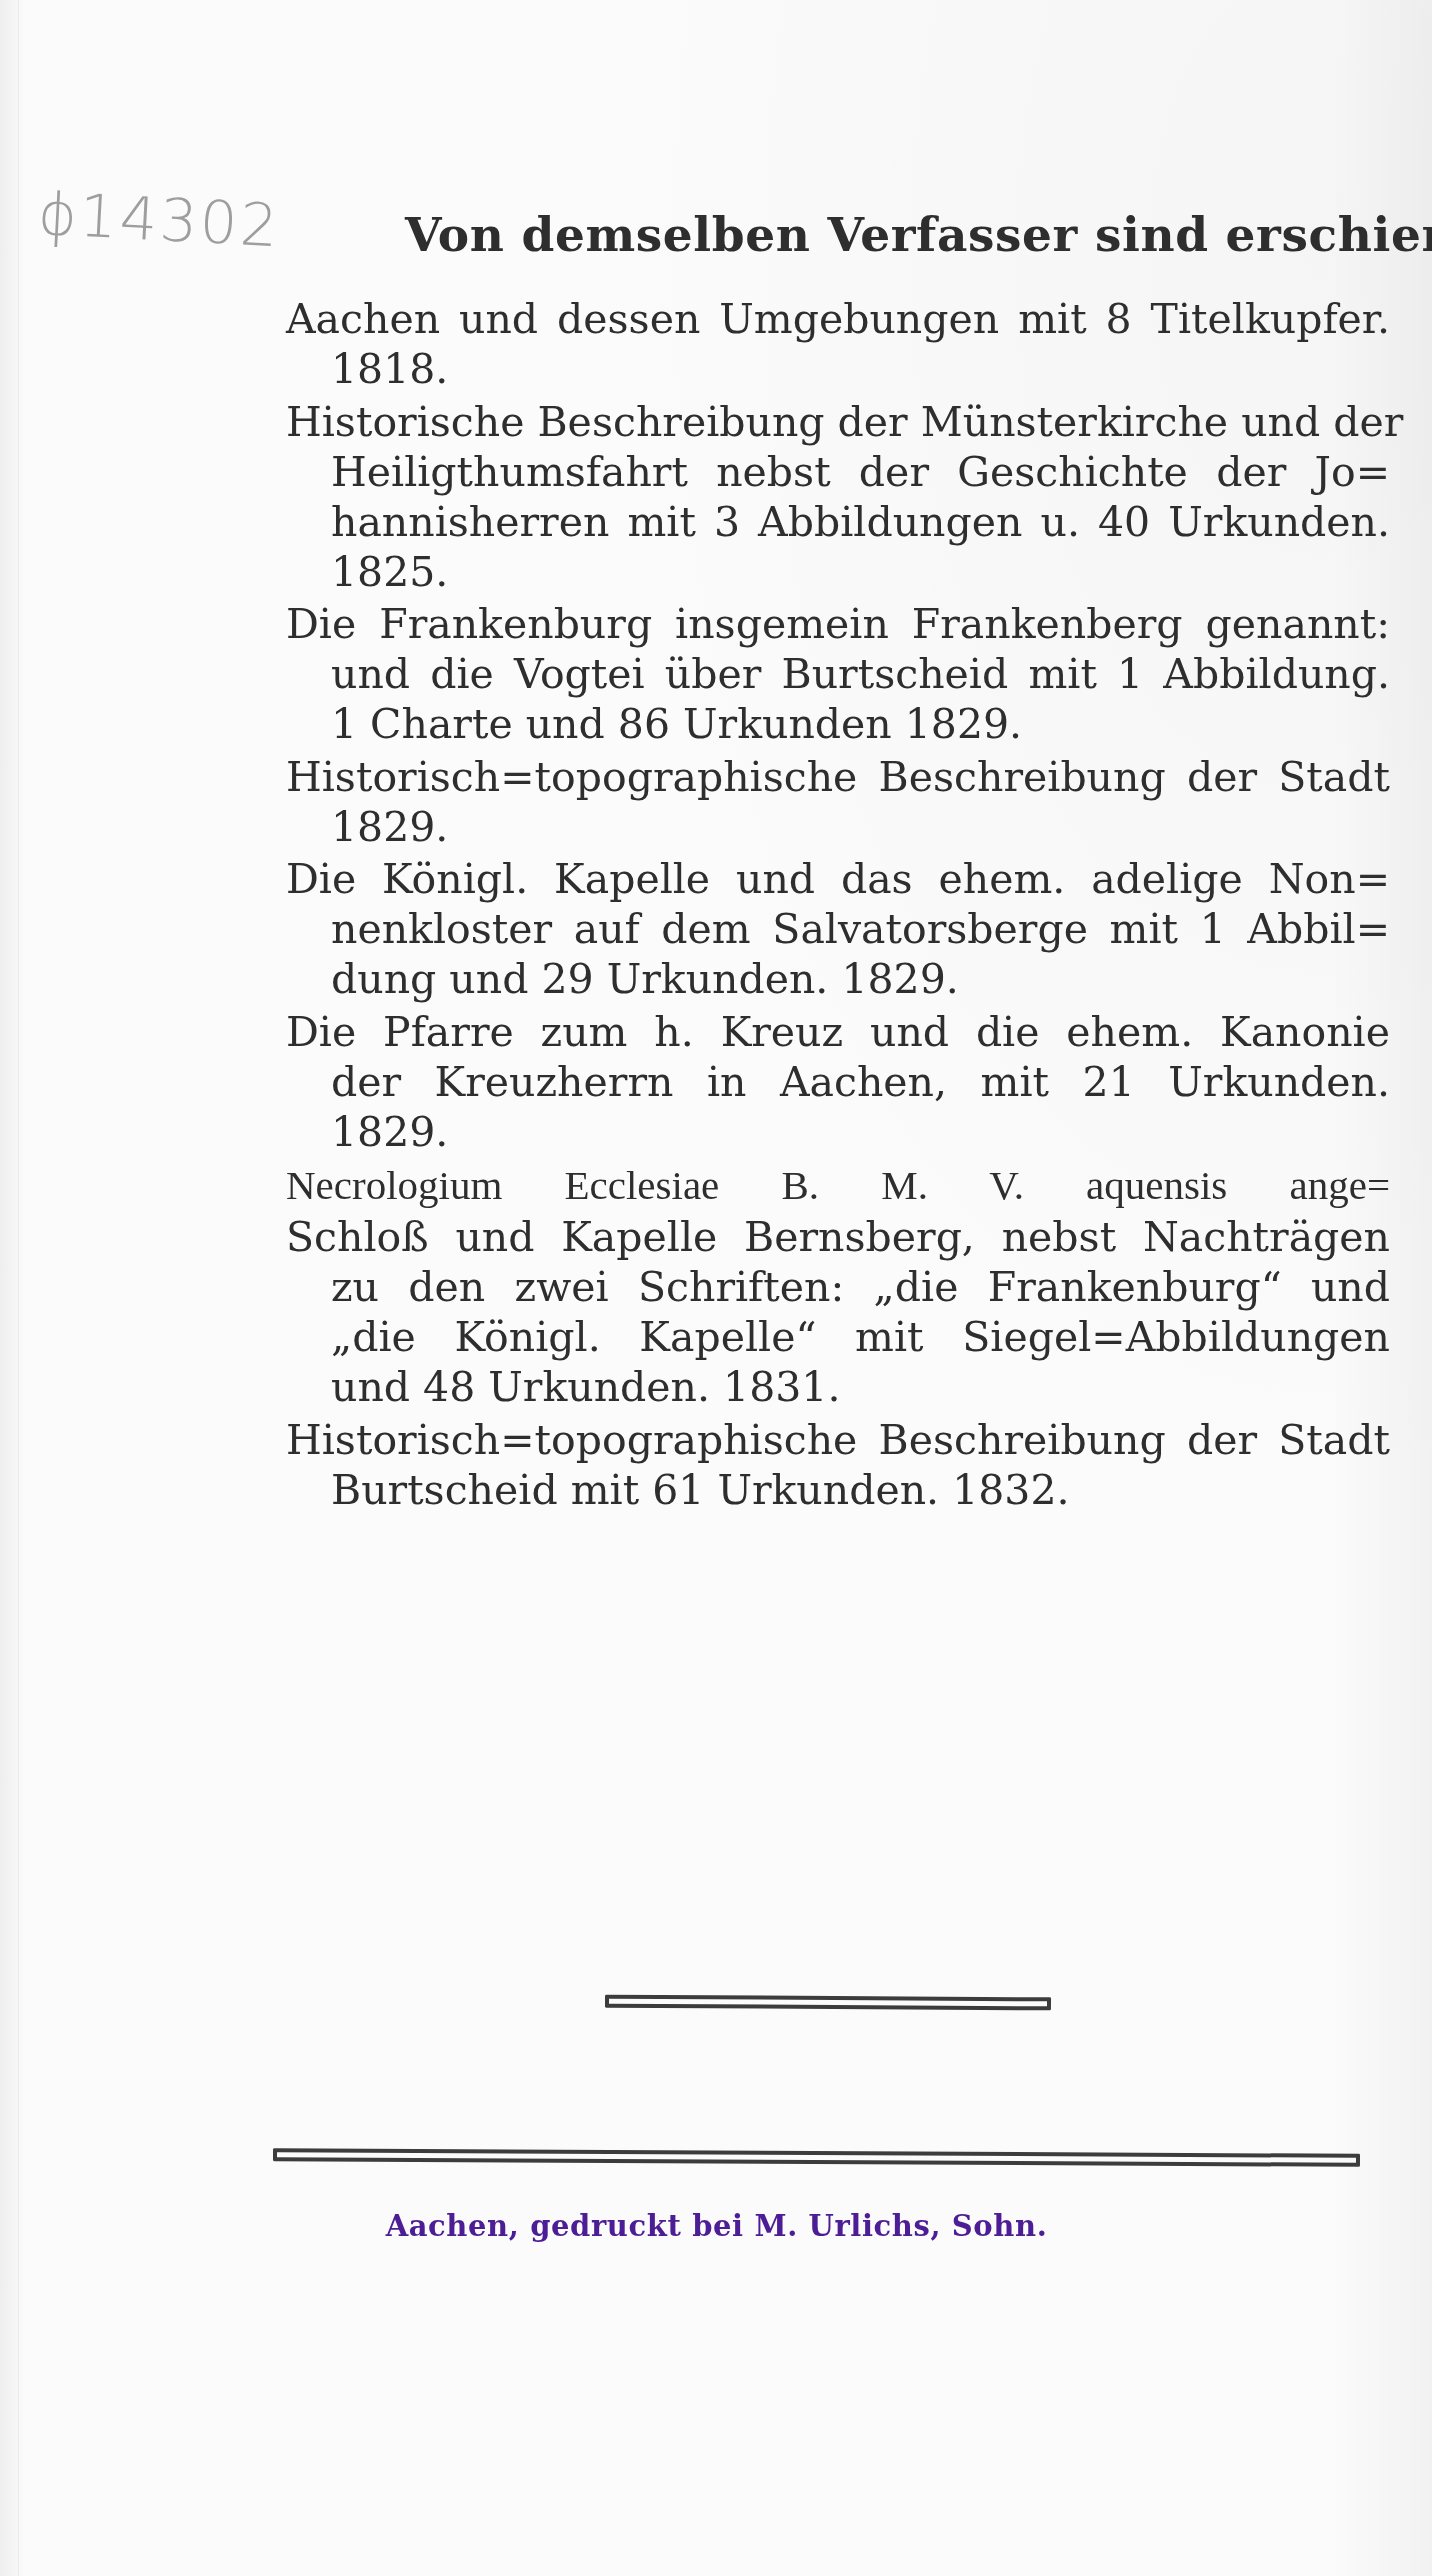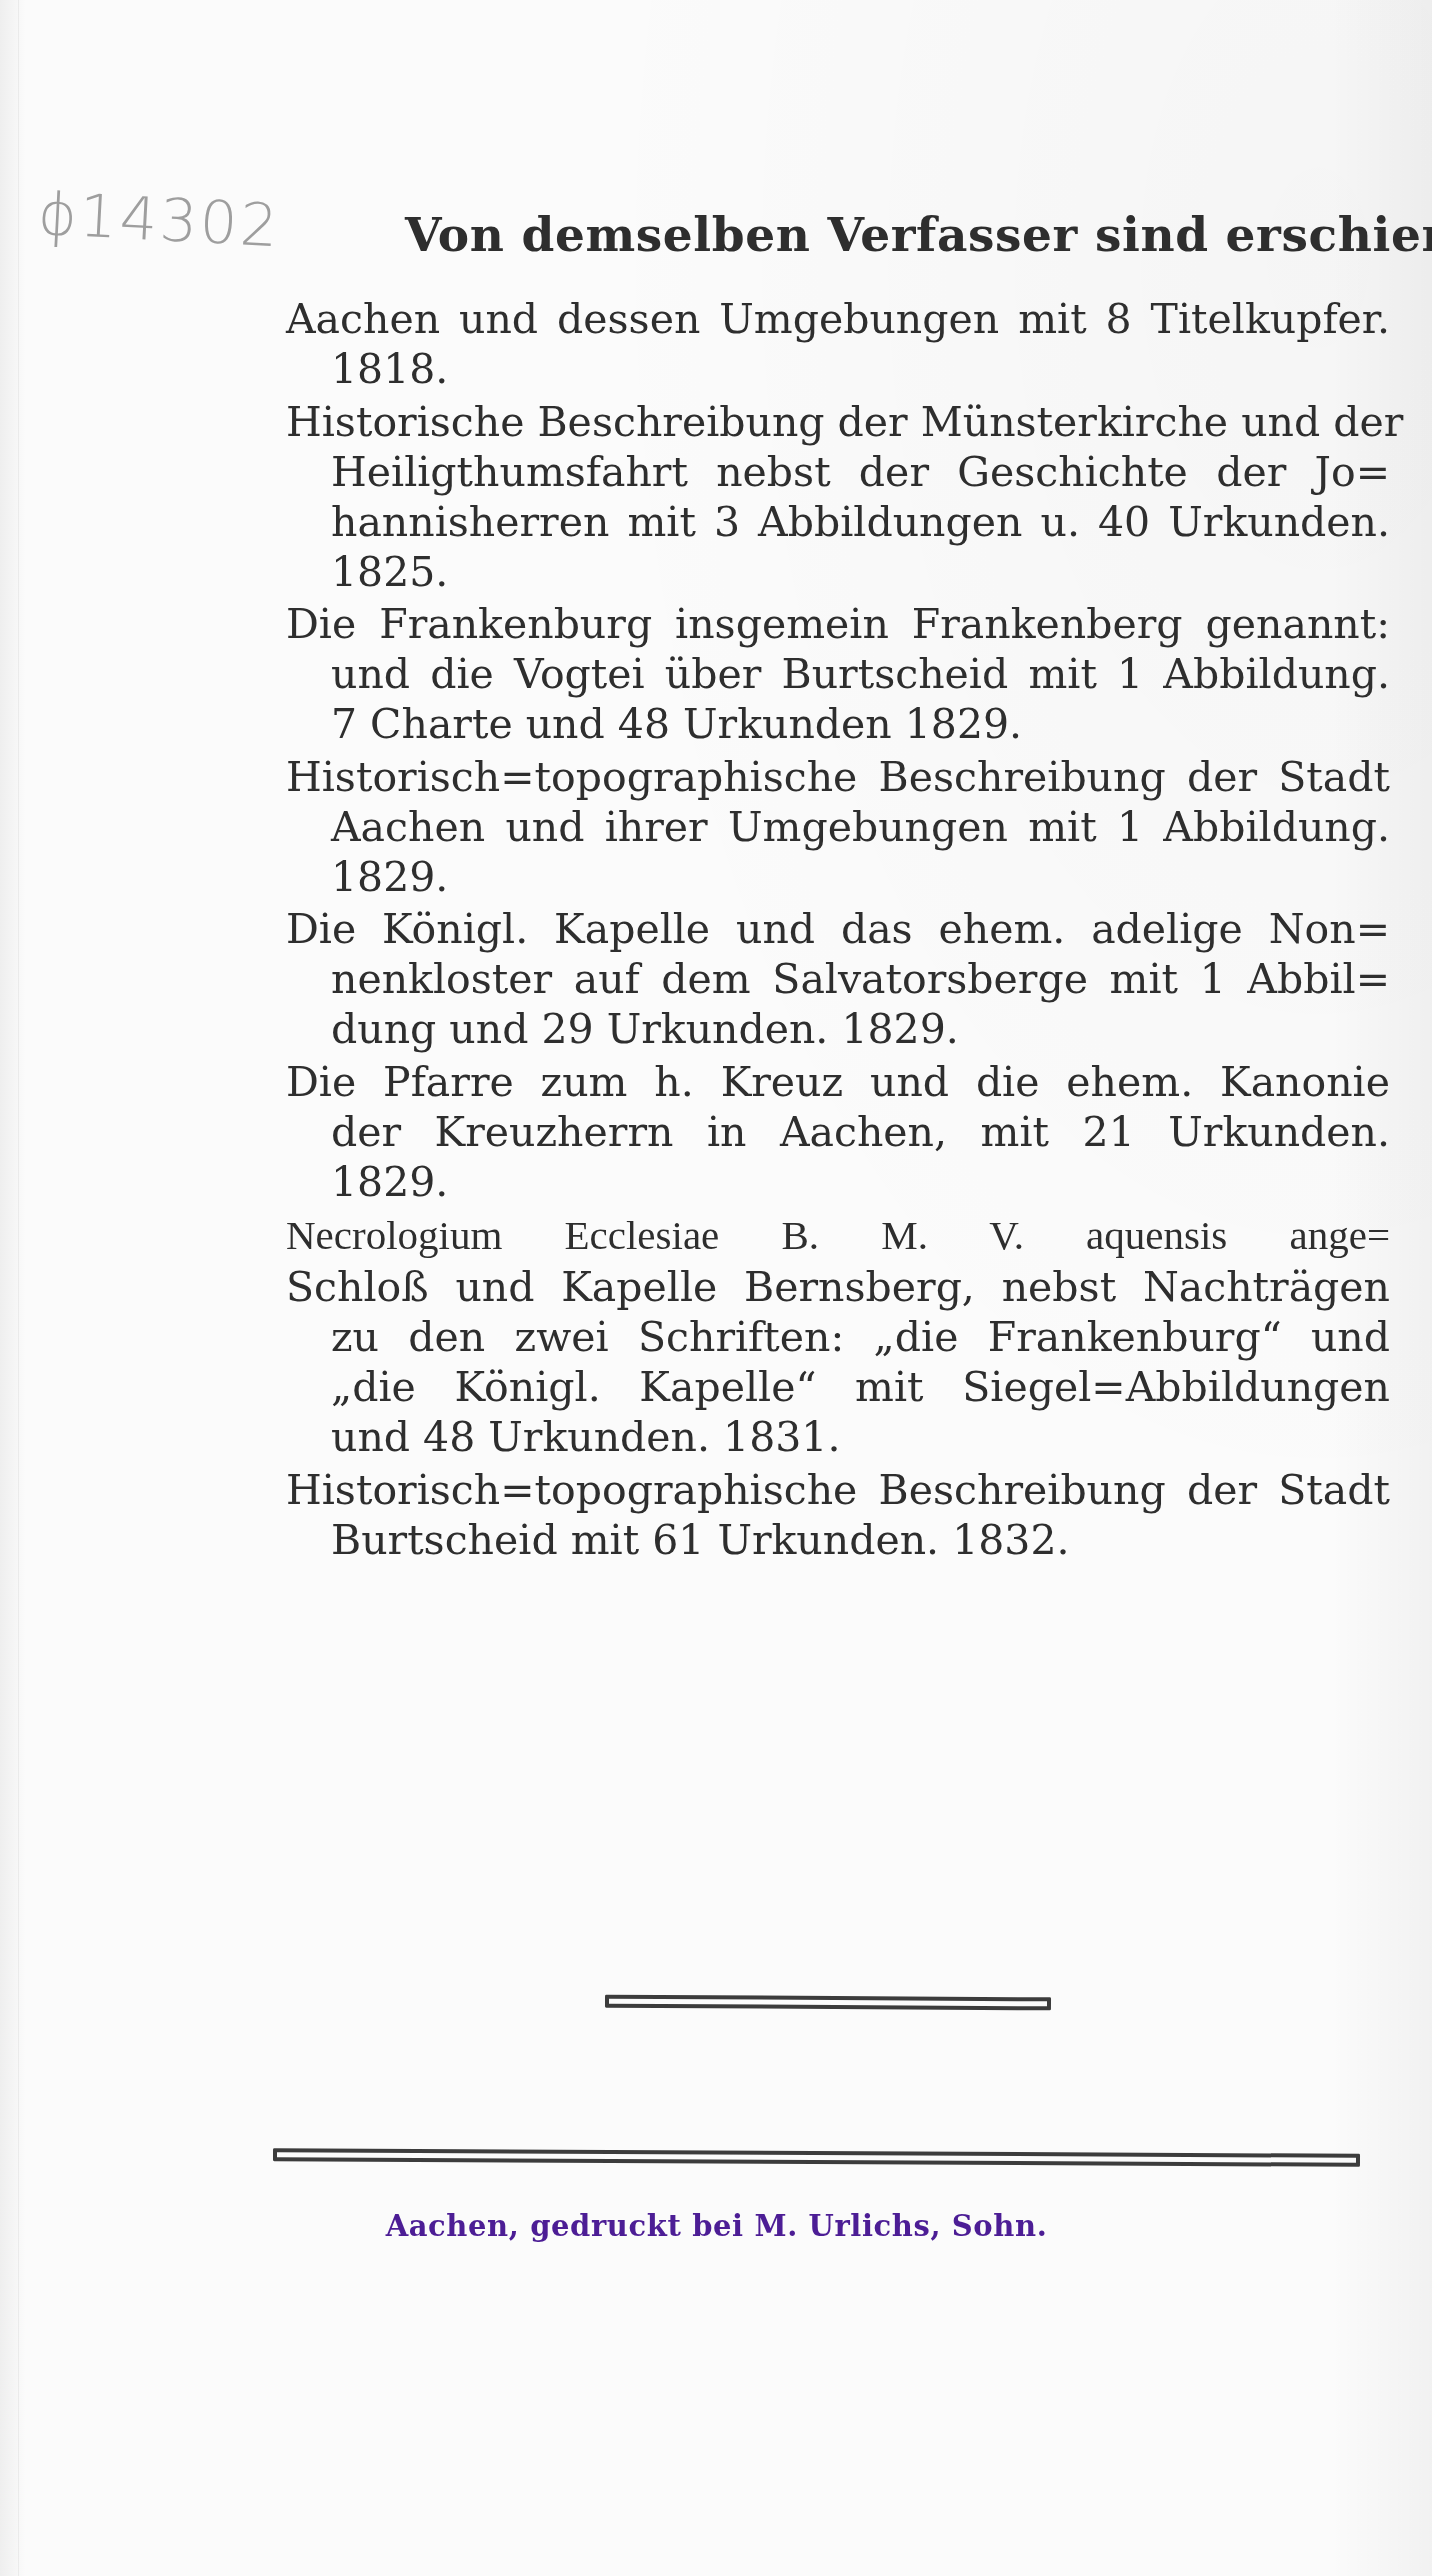--- a/index.html
+++ b/index.html
@@ -129,25 +129,24 @@
   </div>
   <div class="entry">
     <span class="line">Historische Beschreibung der Münsterkirche und der</span>
     <span class="line">Heiligthumsfahrt nebst der Geschichte der Jo=</span>
     <span class="line">hannisherren mit 3 Abbildungen u. 40 Urkunden.</span>
     <span class="line last">1825.</span>
   </div>
   <div class="entry">
     <span class="line">Die Frankenburg insgemein Frankenberg genannt:</span>
     <span class="line">und die Vogtei über Burtscheid mit 1 Abbildung.</span>
-    <span class="line last">7 Charte und 48 Urkunden 1829.</span>
+    <span class="line last">1 Charte und 86 Urkunden 1829.</span>
   </div>
   <div class="entry">
     <span class="line">Historisch=topographische Beschreibung der Stadt</span>
-    <span class="line">Aachen und ihrer Umgebungen mit 1 Abbildung.</span>
     <span class="line last">1829.</span>
   </div>
   <div class="entry">
     <span class="line">Die Königl. Kapelle und das ehem. adelige Non=</span>
     <span class="line">nenkloster auf dem Salvatorsberge mit 1 Abbil=</span>
     <span class="line last">dung und 29 Urkunden. 1829.</span>
   </div>
   <div class="entry">
     <span class="line">Die Pfarre zum h. Kreuz und die ehem. Kanonie</span>
     <span class="line">der Kreuzherrn in Aachen, mit 21 Urkunden.</span>

